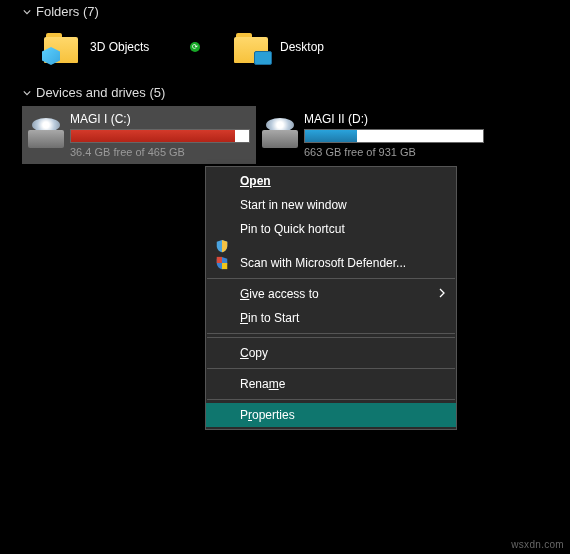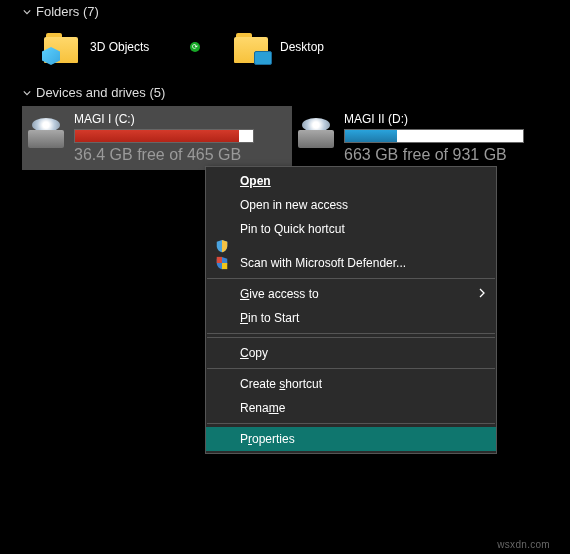--- a/index.html
+++ b/index.html
@@ -97,21 +97,21 @@
       justify-content: center;
       color: #fff;
       font-size: 7px;
     }
     .drives-row {
       display: flex;
       padding: 2px 0 0 22px;
     }
     .drive-item {
       display: flex;
-      width: 270px;
+      width: 234px;
       padding: 6px;
       align-items: flex-start;
     }
     .drive-item.selected {
       background: #4a4a4a;
     }
     .drive-icon {
       width: 38px;
       height: 30px;
       margin-right: 8px;
@@ -145,28 +145,28 @@
       margin-bottom: 3px;
       position: relative;
     }
     .bar-fill {
       position: absolute;
       left: 0; top: 0;
       height: 100%;
     }
     .bar-fill.red { background: linear-gradient(180deg, #d43a2a, #b32417); }
     .bar-fill.blue { background: linear-gradient(180deg, #29a3dc, #1e7aaa); }
-    .drive-free { font-size: 16px; color: #9a9a9a; }
+    .drive-free { font-size: 11px; color: #9a9a9a; }
 
     
     .context-menu {
       position: absolute;
       left: 205px;
       top: 166px;
-      width: 292px;
+      width: 252px;
       background: #2b2b2b;
       border: 1px solid #555;
       box-shadow: 2px 2px 6px rgba(0,0,0,0.6);
       padding: 2px 0;
       font-size: 12px;
       color: #fff;
     }
     .menu-item {
       display: flex;
       align-items: center;
@@ -192,21 +192,21 @@
     }
     .submenu-arrow {
       position: absolute;
       right: 10px;
     }
     .ul { text-decoration: underline; }
     .shield-icon svg { width: 14px; height: 14px; }
     .watermark {
       position: absolute;
       bottom: 4px;
-      right: 20px;
+      right: 6px;
       font-size: 10px;
       color: #666;
       letter-spacing: 0.3px;
     }
   </style>
 </head>
 <body>
 
 <div class="section-header">
   <span class="chev">
@@ -275,21 +275,21 @@
       <div class="drive-free">663 GB free of 931 GB</div>
     </div>
   </div>
 </div>
 
 <div class="context-menu">
   <div class="menu-item bold">
     <span style="text-decoration:underline">Open</span>
   </div>
   <div class="menu-item">
-    <span>Open in new access</span>
+    <span>Start in new window</span>
   </div>
   <div class="menu-item">
     <span>Pin to Quick hortcut</span>
   </div>
   <div class="menu-item">
     <span class="mi-icon shield-icon">
       <svg viewBox="0 0 16 16">
           <path d="M8 1 L14 3 V8 C14 12 11 14.5 8 15 C5 14.5 2 12 2 8 V3 Z" fill="#4aa3df"></path>
           <path d="M8 1 L14 3 V8 C14 12 11 14.5 8 15 Z" fill="#f5c242"></path>
         </svg>
@@ -317,23 +317,20 @@
   <div class="menu-item">
     <span><span class="ul">P</span>in to Start</span>
   </div>
   <div class="menu-sep"></div>
   <div class="menu-sep"></div>
   <div class="menu-item">
     <span><span class="ul">C</span>opy</span>
   </div>
   <div class="menu-sep"></div>
   <div class="menu-item">
-    <span>Create <span class="ul">s</span>hortcut</span>
-  </div>
-  <div class="menu-item">
     <span>Rena<span class="ul">m</span>e</span>
   </div>
   <div class="menu-sep"></div>
   <div class="menu-item hover">
     <span>P<span class="ul">r</span>operties</span>
   </div>
 </div>
 
 <div class="watermark">wsxdn.com</div>
 

